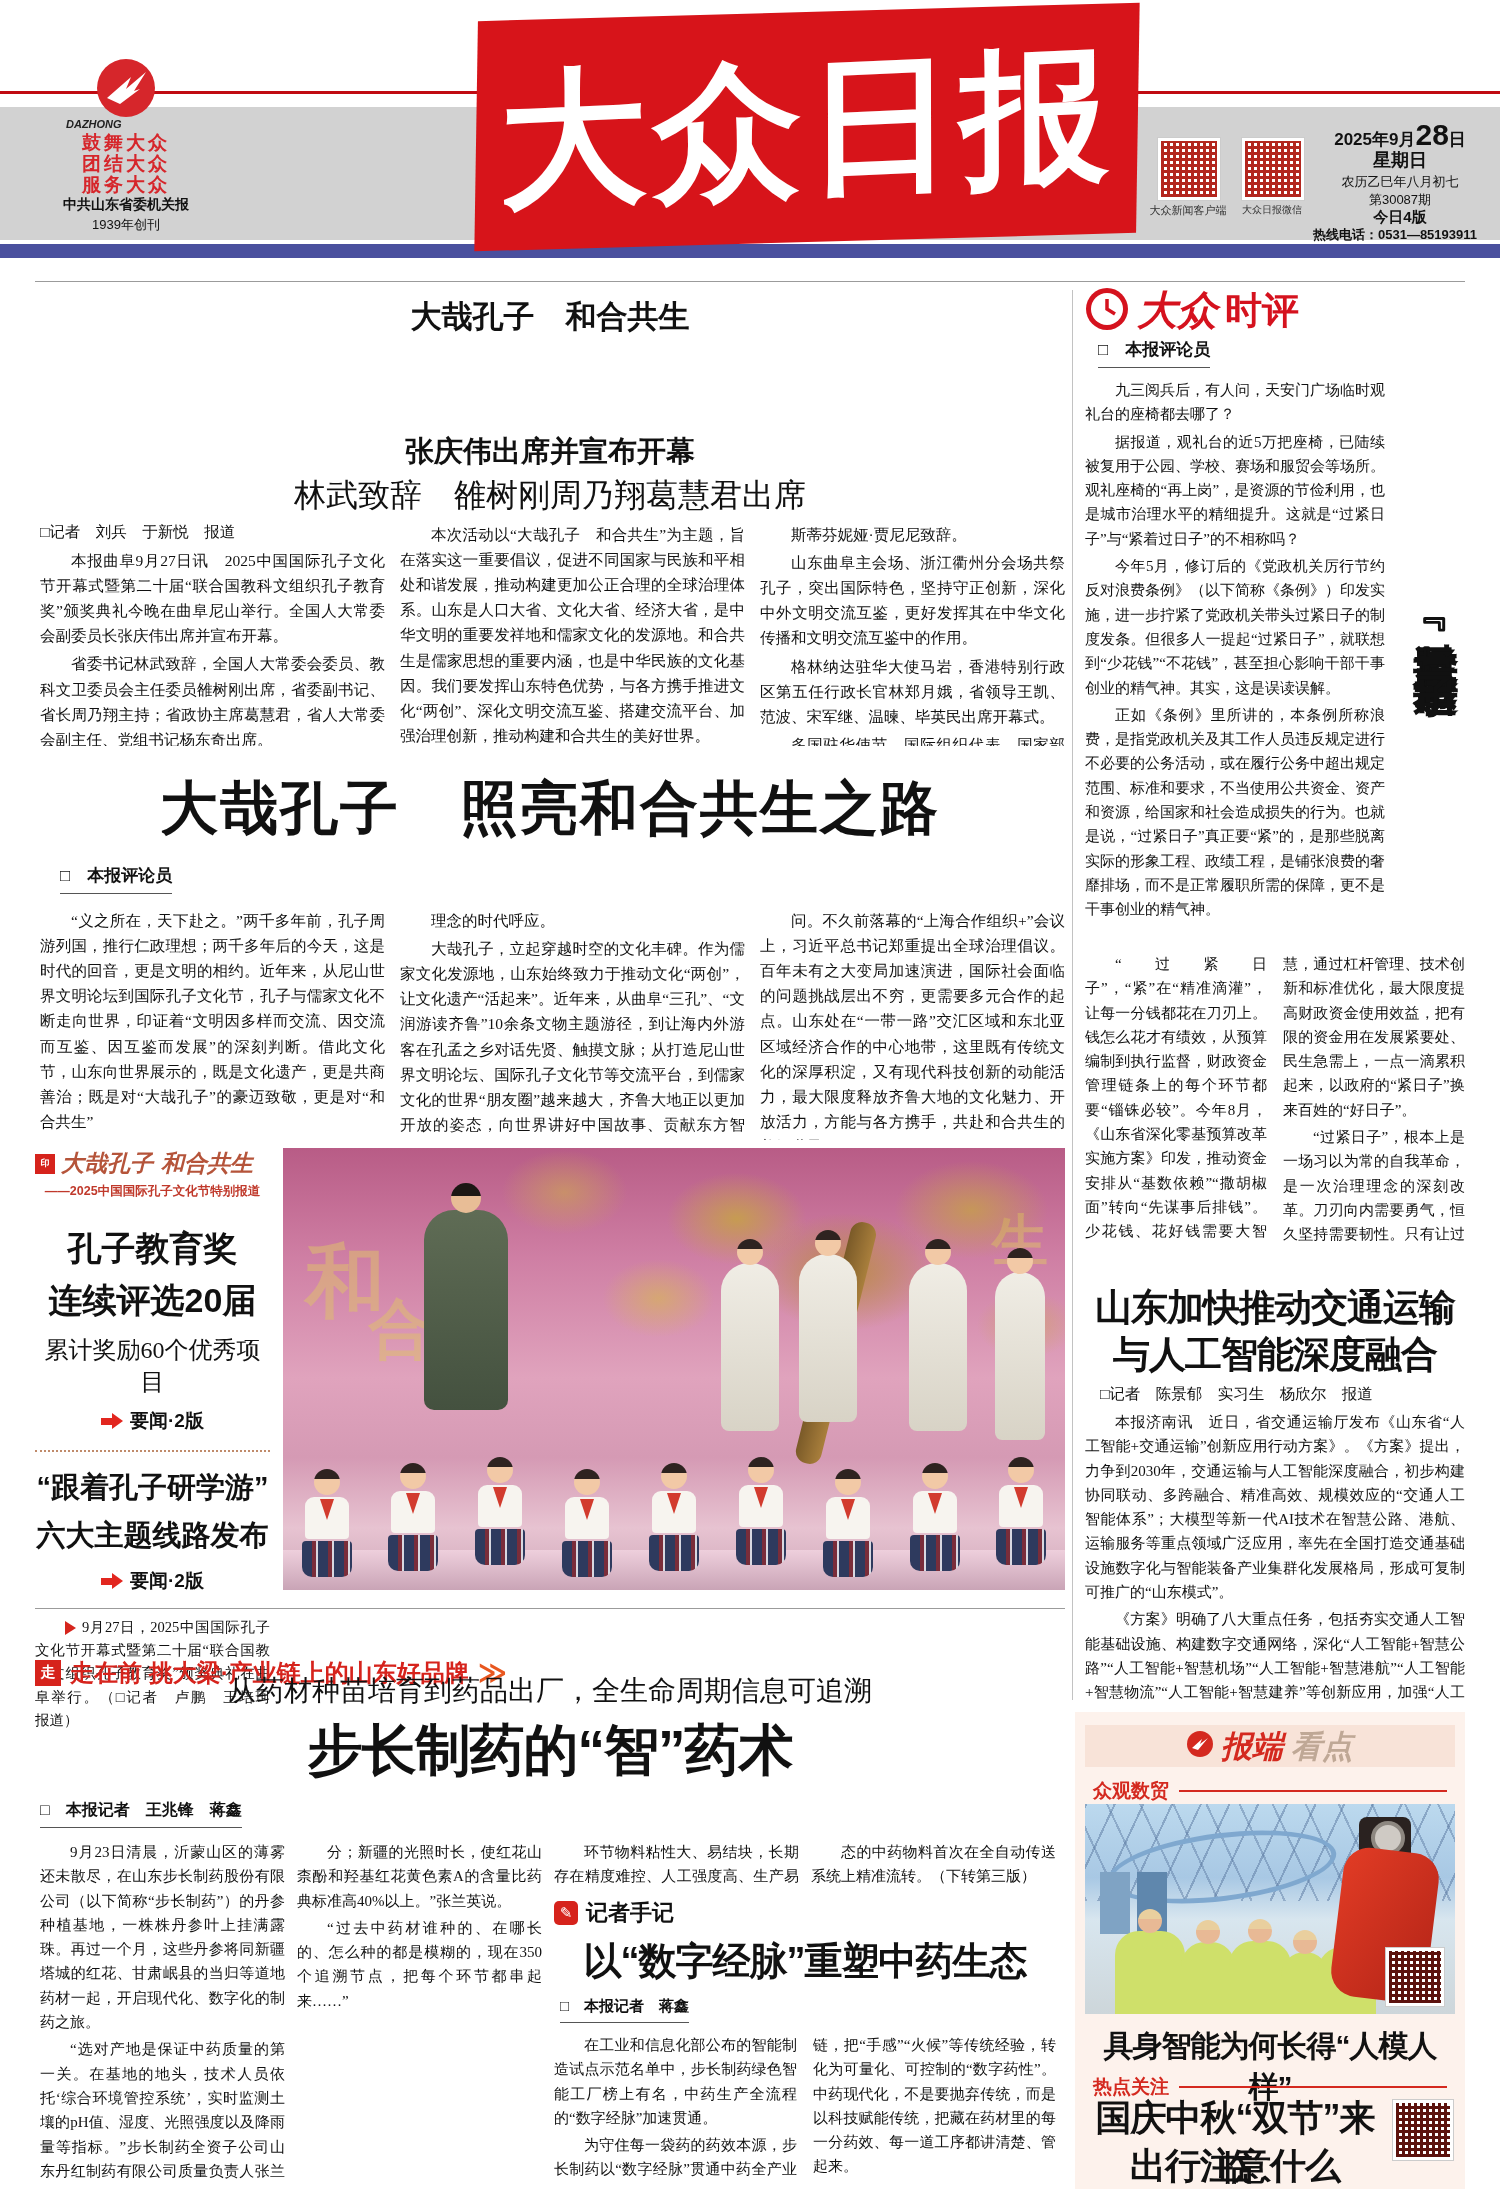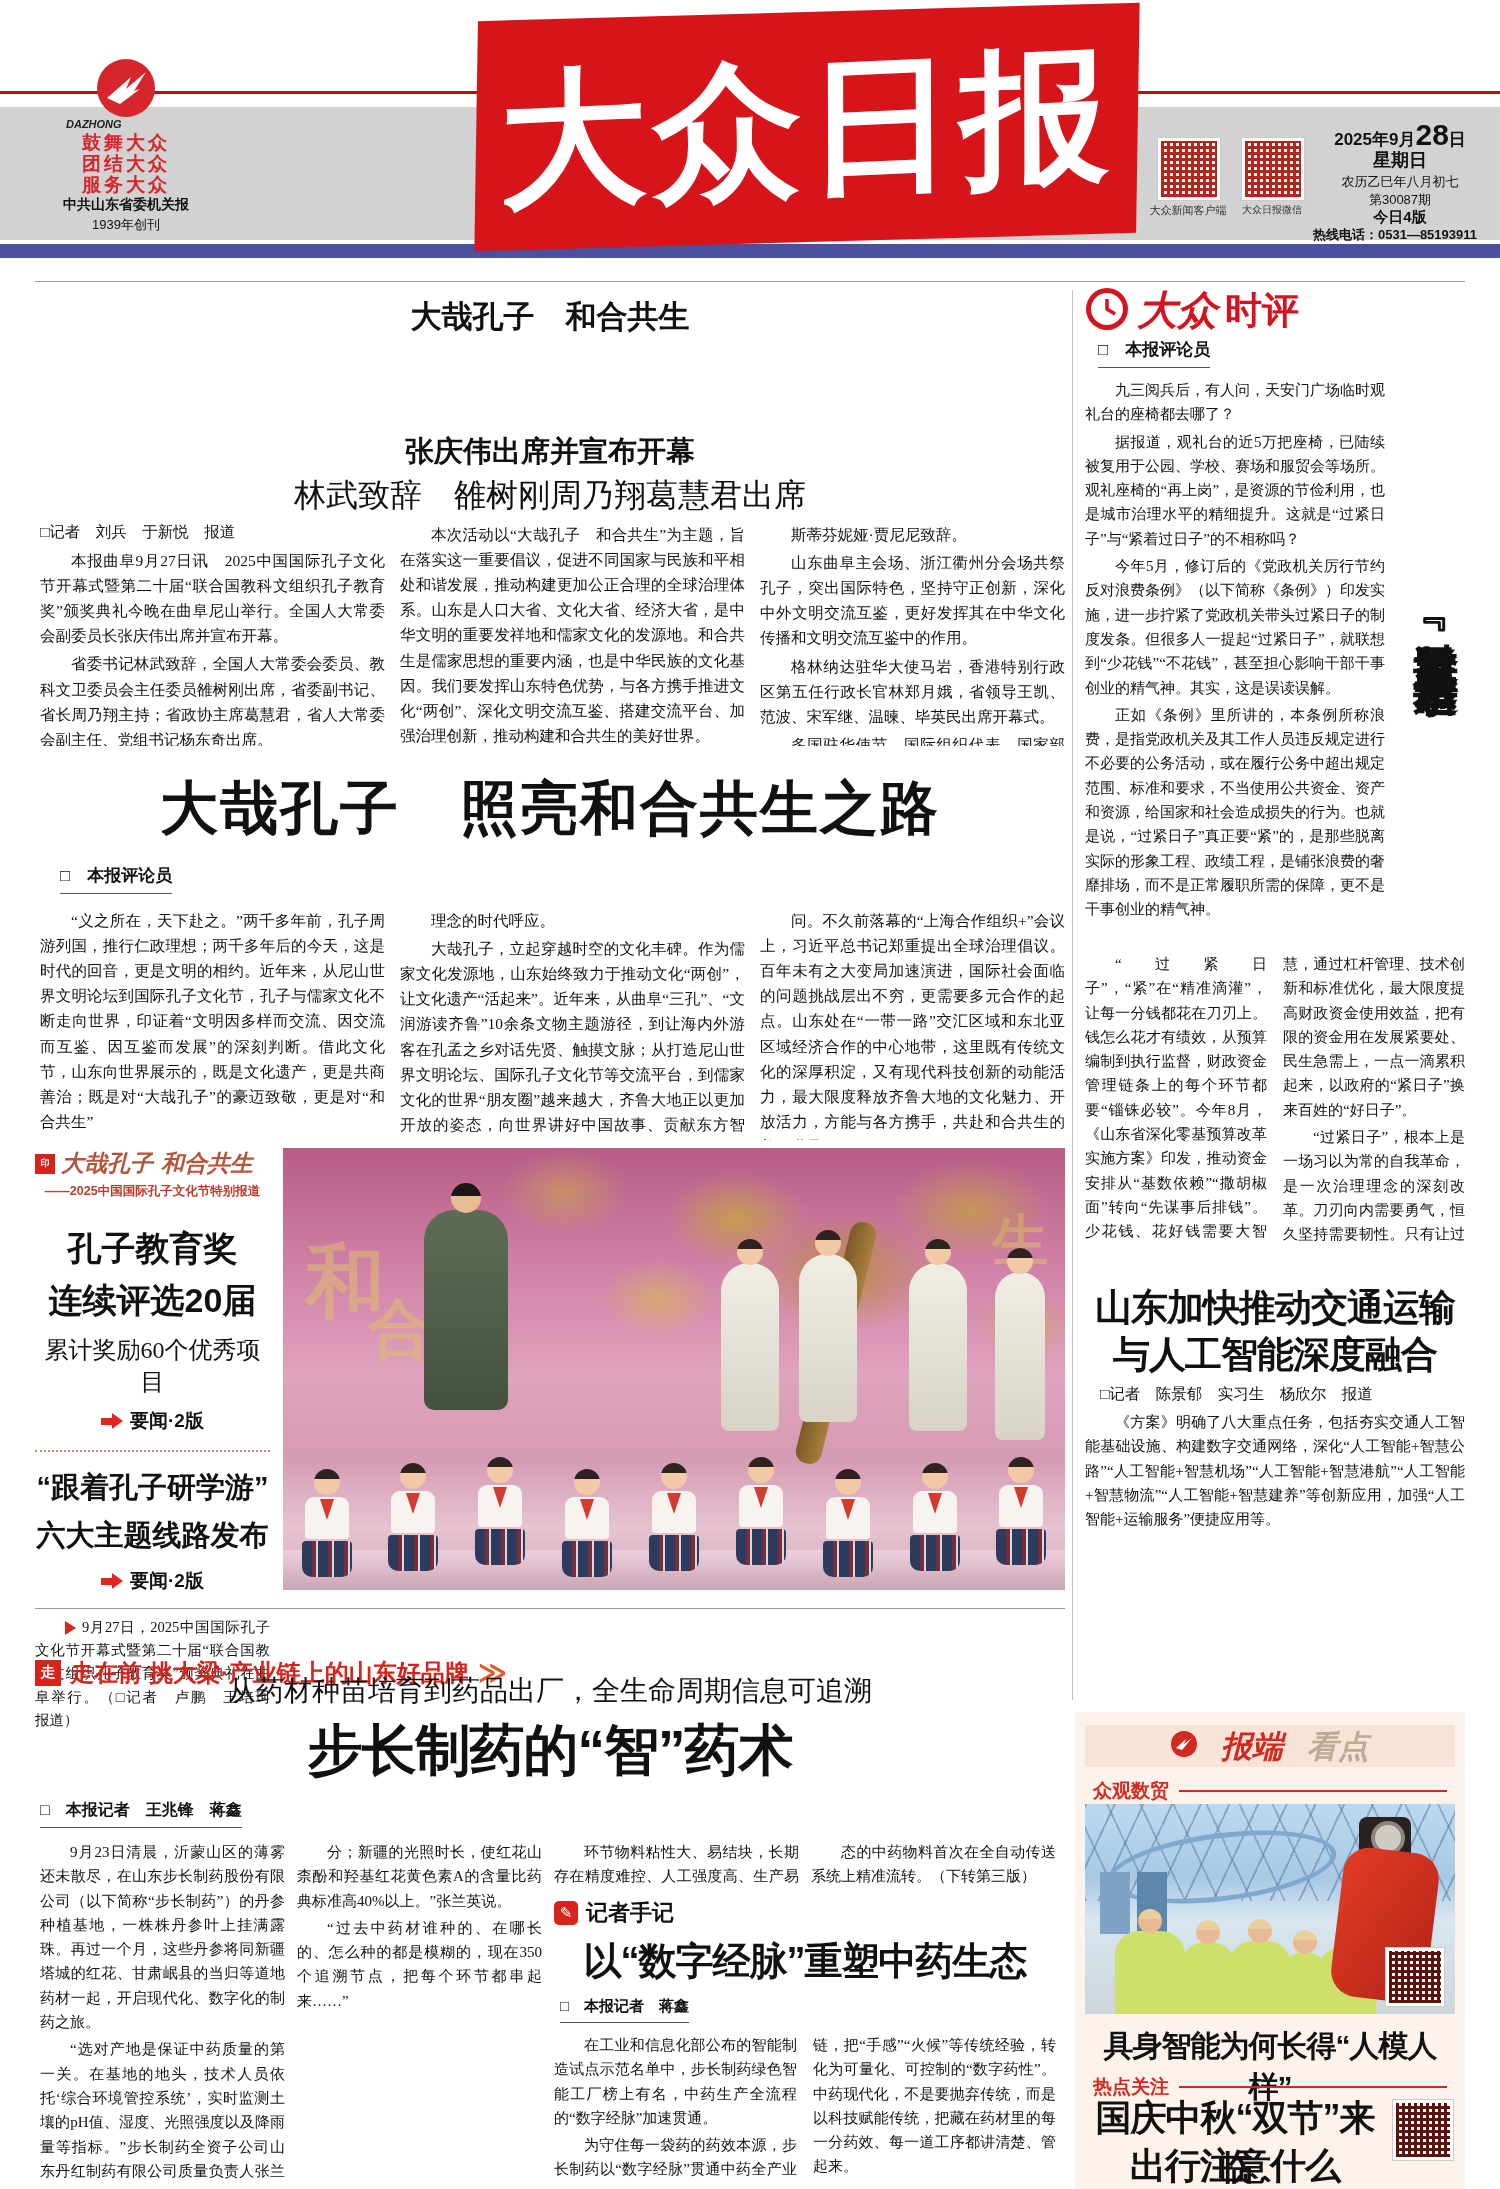--- a/index.html
+++ b/index.html
@@ -65,21 +65,21 @@
   .k-head{width:26px;height:26px;border-radius:50%;background:linear-gradient(180deg,#2e2320 0 38%,#f2c9a6 38%);}
   .k-shirt{width:44px;height:42px;background:#f7f4ef;border-radius:9px 9px 4px 4px;position:relative;margin-top:2px;}
   .k-tie{position:absolute;left:50%;top:2px;transform:translateX(-50%);width:0;height:0;
          border-left:7px solid transparent;border-right:7px solid transparent;border-top:21px solid #d23b2e;}
   .k-skirt{width:50px;height:36px;margin-top:2px;border-radius:4px 4px 10px 10px;
     background:repeating-linear-gradient(90deg,#2e3a5e 0 10px,#7a2d3a 10px 14px,#d8d8e0 14px 16px);}
   
   .vert{writing-mode:vertical-rl;text-orientation:upright;font-weight:900;letter-spacing:3px;}
   
   .pinkbox{background:#fdf2ec;}
-  .pinkband{background:#f8e3d8;display:flex;align-items:center;justify-content:center;gap:24px;}
+  .pinkband{background:#f8e3d8;display:flex;align-items:center;justify-content:center;gap:8px;}
   .bd-logo1{color:#d4291f;font:italic 900 31px/1 "Liberation Sans",sans-serif;}
   .bd-logo2{color:#bfa896;font:italic 900 31px/1 "Liberation Sans",sans-serif;}
   .red-label{color:#d4291f;font-weight:900;font-size:19px;white-space:nowrap;}
   .label-row{display:flex;align-items:center;gap:10px;}
   .label-row .line{flex:1;height:2px;background:#d4291f;}
   .expo{overflow:hidden;background:linear-gradient(180deg,#bcd9ee 0%,#a8c8e4 35%,#d8e6ef 55%,#cdd6da 100%);}
   .truss{position:absolute;left:0;right:0;top:0;height:46%;
     background:repeating-linear-gradient(115deg,rgba(90,120,160,.5) 0 2px,transparent 2px 26px),
                repeating-linear-gradient(65deg,rgba(90,120,160,.45) 0 2px,transparent 2px 30px);}
   .ring{position:absolute;left:6%;top:14%;width:220px;height:58px;border:5px solid #7fa8cf;border-radius:50%;transform:rotate(-7deg);}
@@ -302,20 +302,21 @@
     </div>
   <div class="abs serif cols clip two-col" style="left:1085px;top:952px;width:380px;height:312px;font-size:15px;">
       <p>“过紧日子”，“紧”在“精准滴灌”，让每一分钱都花在刀刃上。钱怎么花才有绩效，从预算编制到执行监督，财政资金管理链条上的每个环节都要“锱铢必较”。今年8月，《山东省深化零基预算改革实施方案》印发，推动资金安排从“基数依赖”“撒胡椒面”转向“先谋事后排钱”。少花钱、花好钱需要大智慧，通过杠杆管理、技术创新和标准优化，最大限度提高财政资金使用效益，把有限的资金用在发展紧要处、民生急需上，一点一滴累积起来，以政府的“紧日子”换来百姓的“好日子”。</p>
       <p>“过紧日子”，根本上是一场习以为常的自我革命，是一次治理理念的深刻改革。刀刃向内需要勇气，恒久坚持需要韧性。只有让过紧日子成为一种行动自觉，内化为习惯和作风，才能不断激发干事创业的内生动力。“过紧日子”不是权宜之计，而是长久之策，既是当下的要求，也应成为一种长期坚持的良好习惯。对此，我们必须保持清醒认识。</p>
     </div>
 
   <div class="abs ctr h-black" style="left:1085px;top:1283px;width:380px;font-size:37px;">山东加快推动交通运输</div>
   <div class="abs ctr h-black" style="left:1085px;top:1330px;width:380px;font-size:37px;">与人工智能深度融合</div>
   <div class="abs serif" style="left:1100px;top:1384px;width:365px;font-size:15.5px;">□记者　陈景郁　实习生　杨欣尔　报道</div>
   <div class="abs serif cols clip" style="left:1085px;top:1410px;width:380px;height:292px;font-size:15px;">
+      <p>本报济南讯　近日，省交通运输厅发布《山东省“人工智能+交通运输”创新应用行动方案》。《方案》提出，力争到2030年，交通运输与人工智能深度融合，初步构建协同联动、多跨融合、精准高效、规模效应的“交通人工智能体系”；大模型等新一代AI技术在智慧公路、港航、运输服务等重点领域广泛应用，率先在全国打造交通基础设施数字化与智能装备产业集群化发展格局，形成可复制可推广的“山东模式”。</p>
       <p>《方案》明确了八大重点任务，包括夯实交通人工智能基础设施、构建数字交通网络，深化“人工智能+智慧公路”“人工智能+智慧机场”“人工智能+智慧港航”“人工智能+智慧物流”“人工智能+智慧建养”等创新应用，加强“人工智能+运输服务”便捷应用等。</p>
     </div>
 
   <div class="abs" style="left:35px;top:1656px;display:flex;align-items:center;gap:9px;">
     <span class="sq-icon" style="width:26px;height:26px;font-size:15px;">走</span>
     <span style="color:#d6231c;font-weight:900;font-size:24px;white-space:nowrap;">走在前 挑大梁·产业链上的山东好品牌</span>
     <span style="color:#e8571f;font-weight:900;font-size:28px;">≫</span>
   </div>
   <div class="abs ctr serif" style="left:35px;top:1672px;width:1030px;font-size:28px;">从药材种苗培育到药品出厂，全生命周期信息可追溯</div>
   <div class="abs ctr h-black" style="left:35px;top:1714px;width:1030px;font-size:55px;">步长制药的“智”药术</div>

